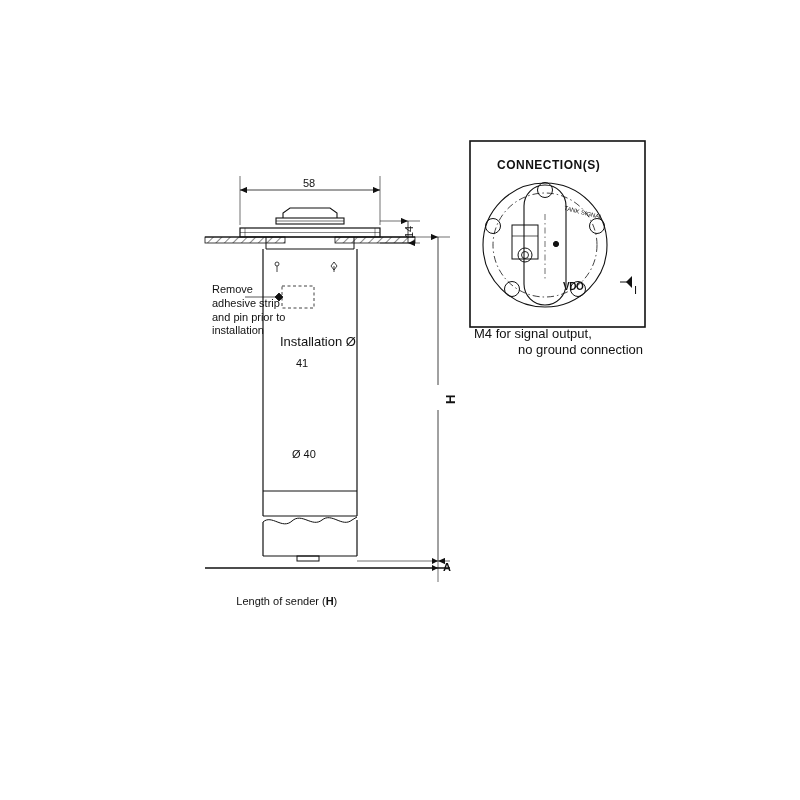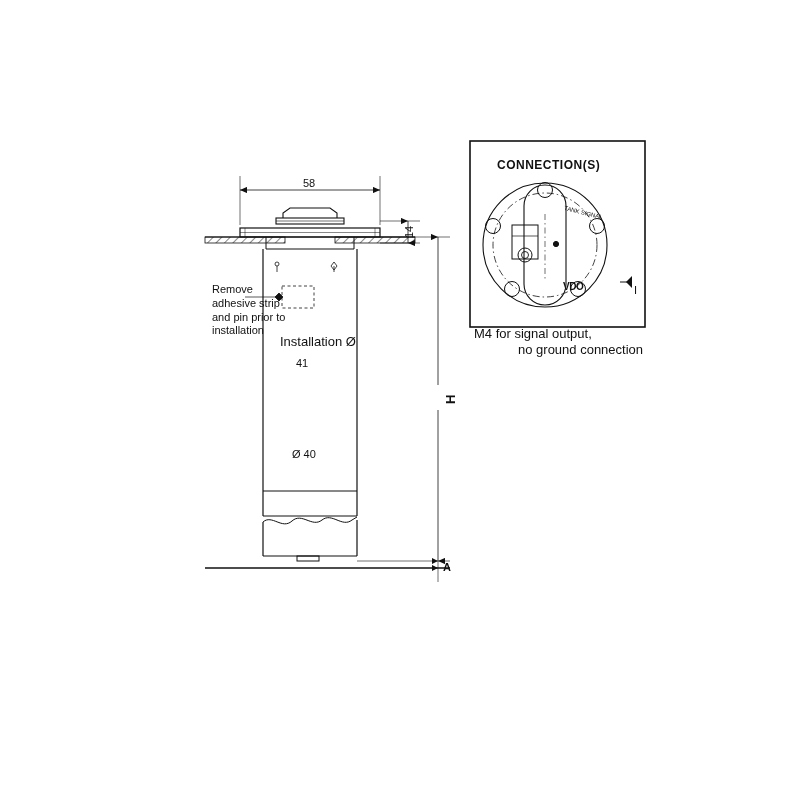--- a/index.html
+++ b/index.html
@@ -172,20 +172,23 @@
   <div class="txt t-a" style="left:443px; top:561px;">A</div>
 
   <div style="position:absolute; left:174px; top:283px;margin-left:38px;">
     <div class="txt t-note" style="position:relative; left:0; top:0;">Remove</div>
     <div class="txt t-note" style="position:relative; left:0; top:0;">adhesive strip</div>
     <div class="txt t-note" style="position:relative; left:0; top:0;">and pin prior to</div>
     <div class="txt t-note" style="position:relative; left:0; top:0;">installation</div>
   </div>
 
   <div style="position:absolute; left:218px; top:581px;">
+    <div class="txt t-note" style="position:relative;">
+      <span>Length of sender (</span><span class="bold">H</span><span>)</span>
+    </div>
   </div>
 
   <div class="txt t-title" style="left:497px; top:158px;">CONNECTION(S)</div>
 
   <div class="txt" style="left:565px; top:205px; font-size:6px; transform: rotate(14deg); transform-origin:left top;">TANK SIGNAL</div>
 
   <div class="txt" style="left:563px; top:281px; font-size:10px; font-weight:bold; letter-spacing:-0.5px;">VDO</div>
 
   <div class="txt t-dim" style="left:634px; top:284px;">I</div>
 

